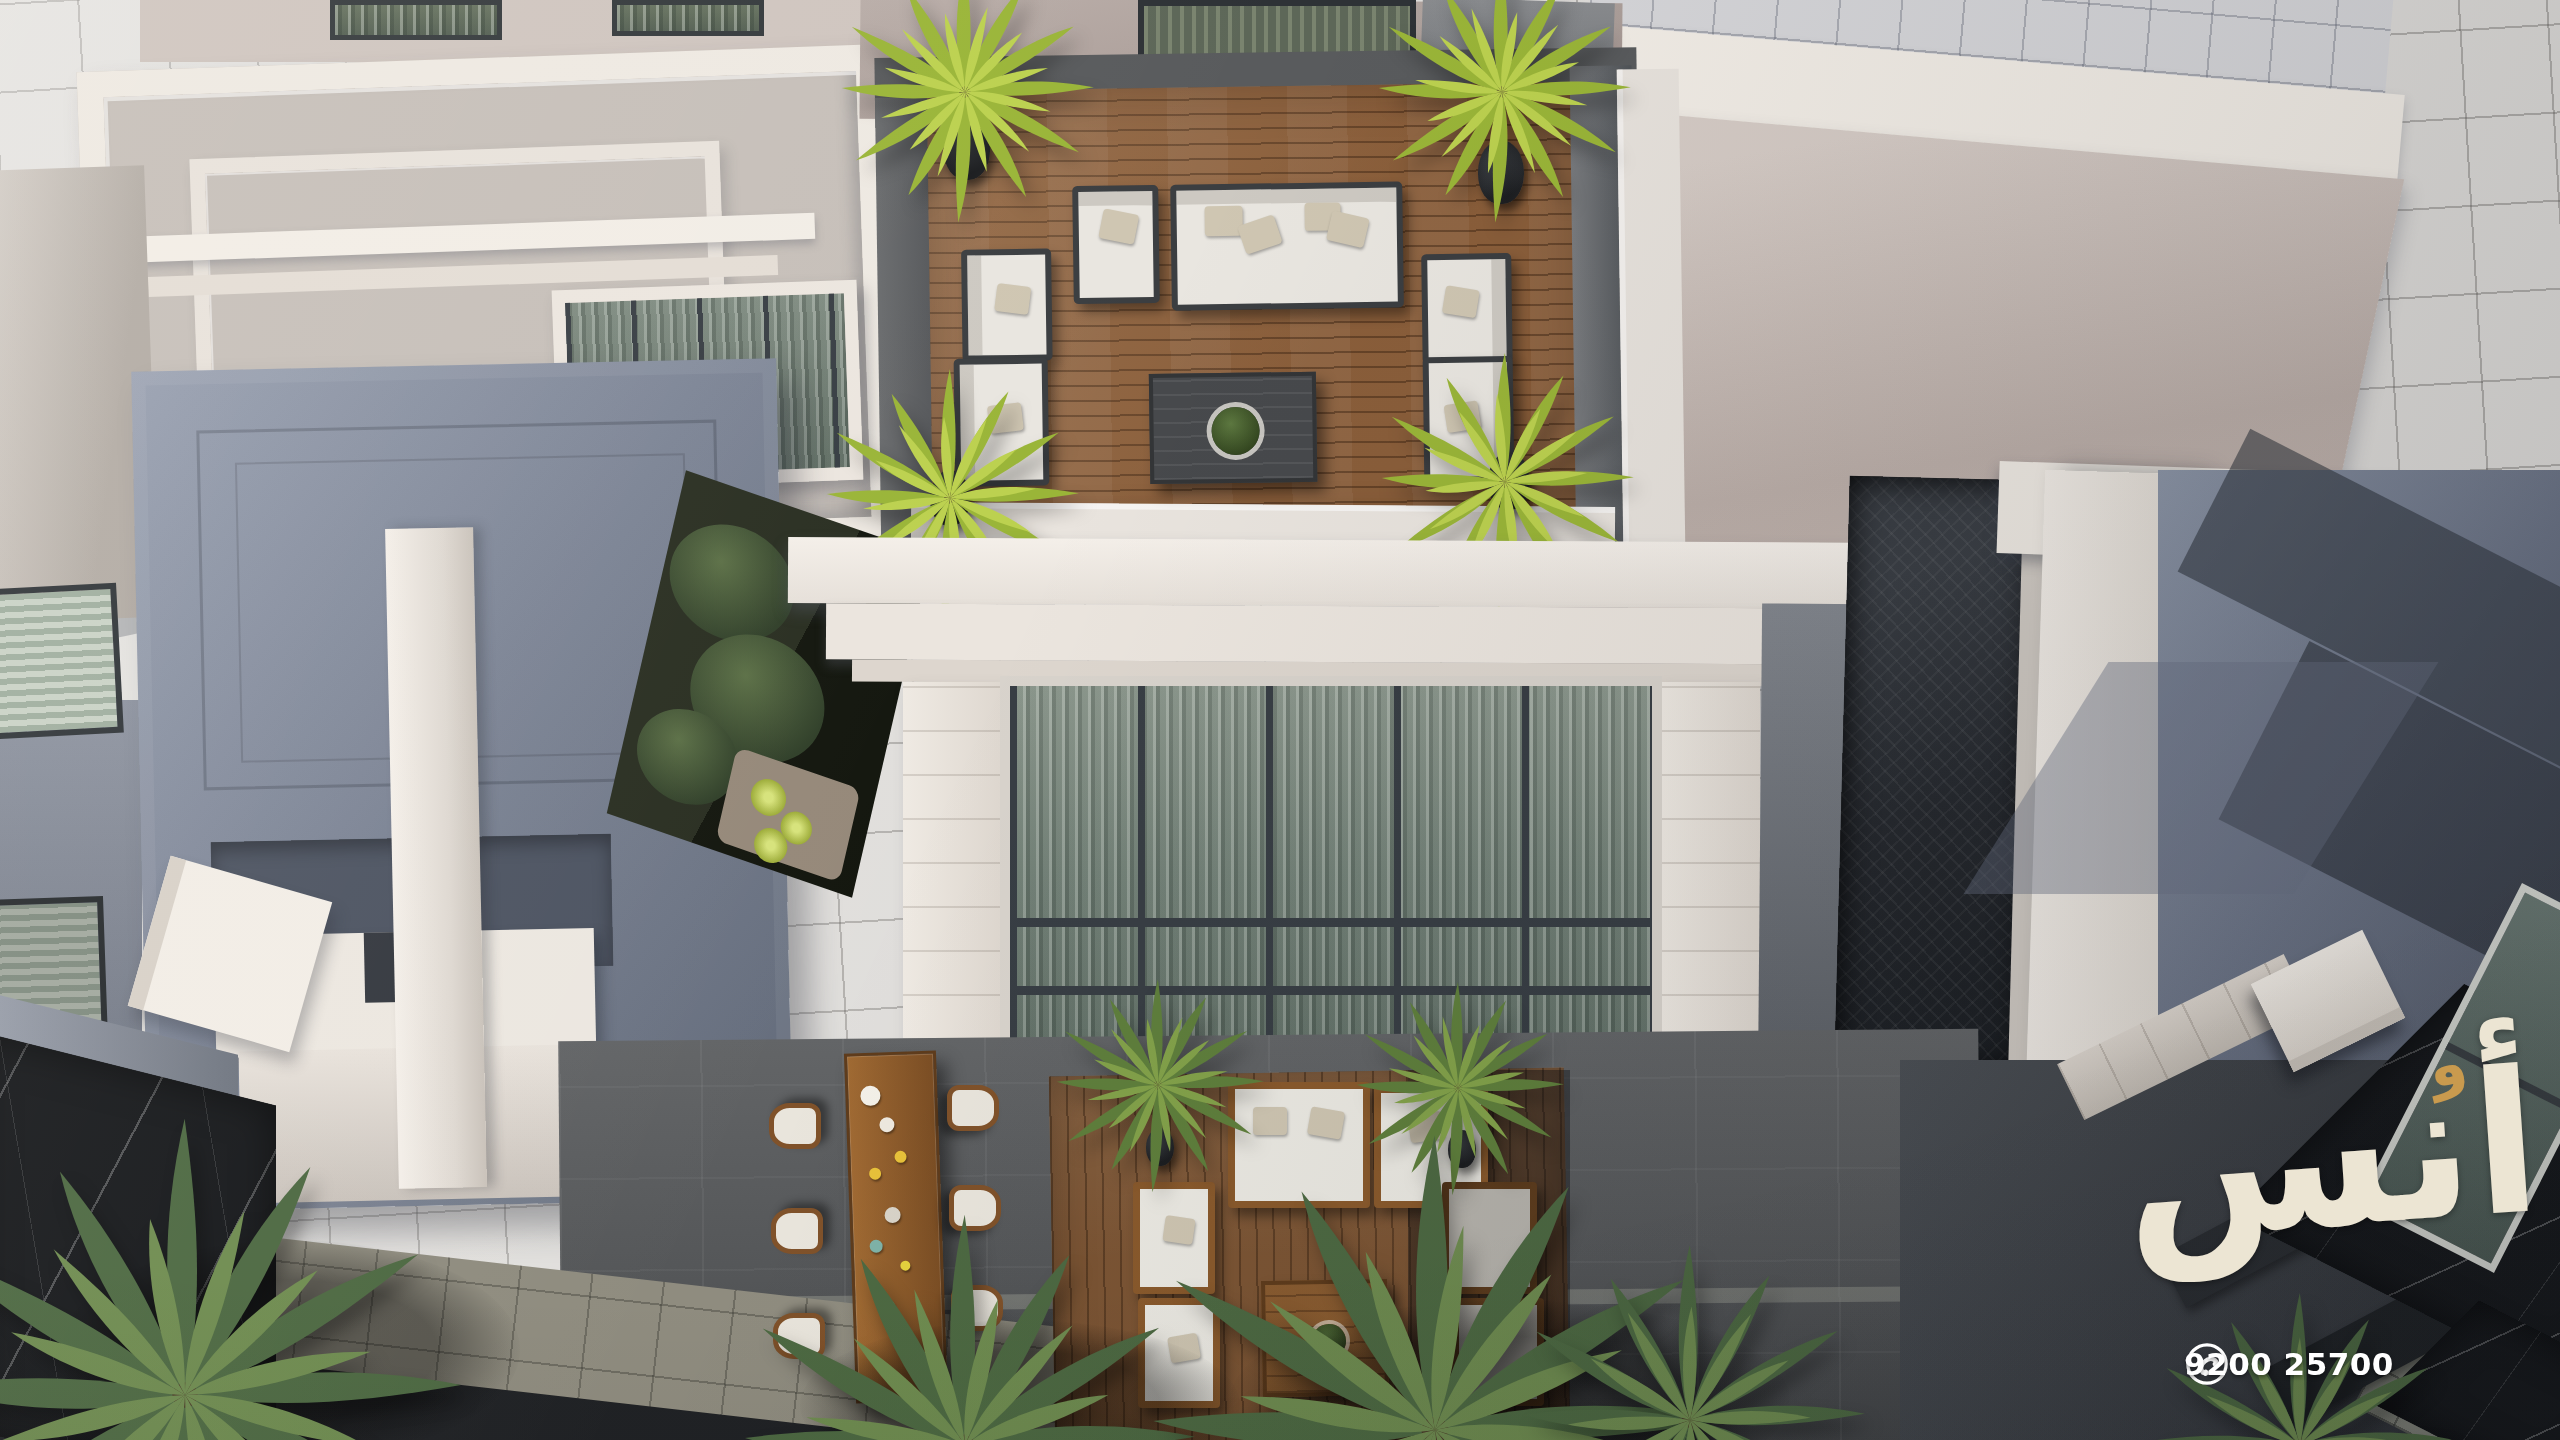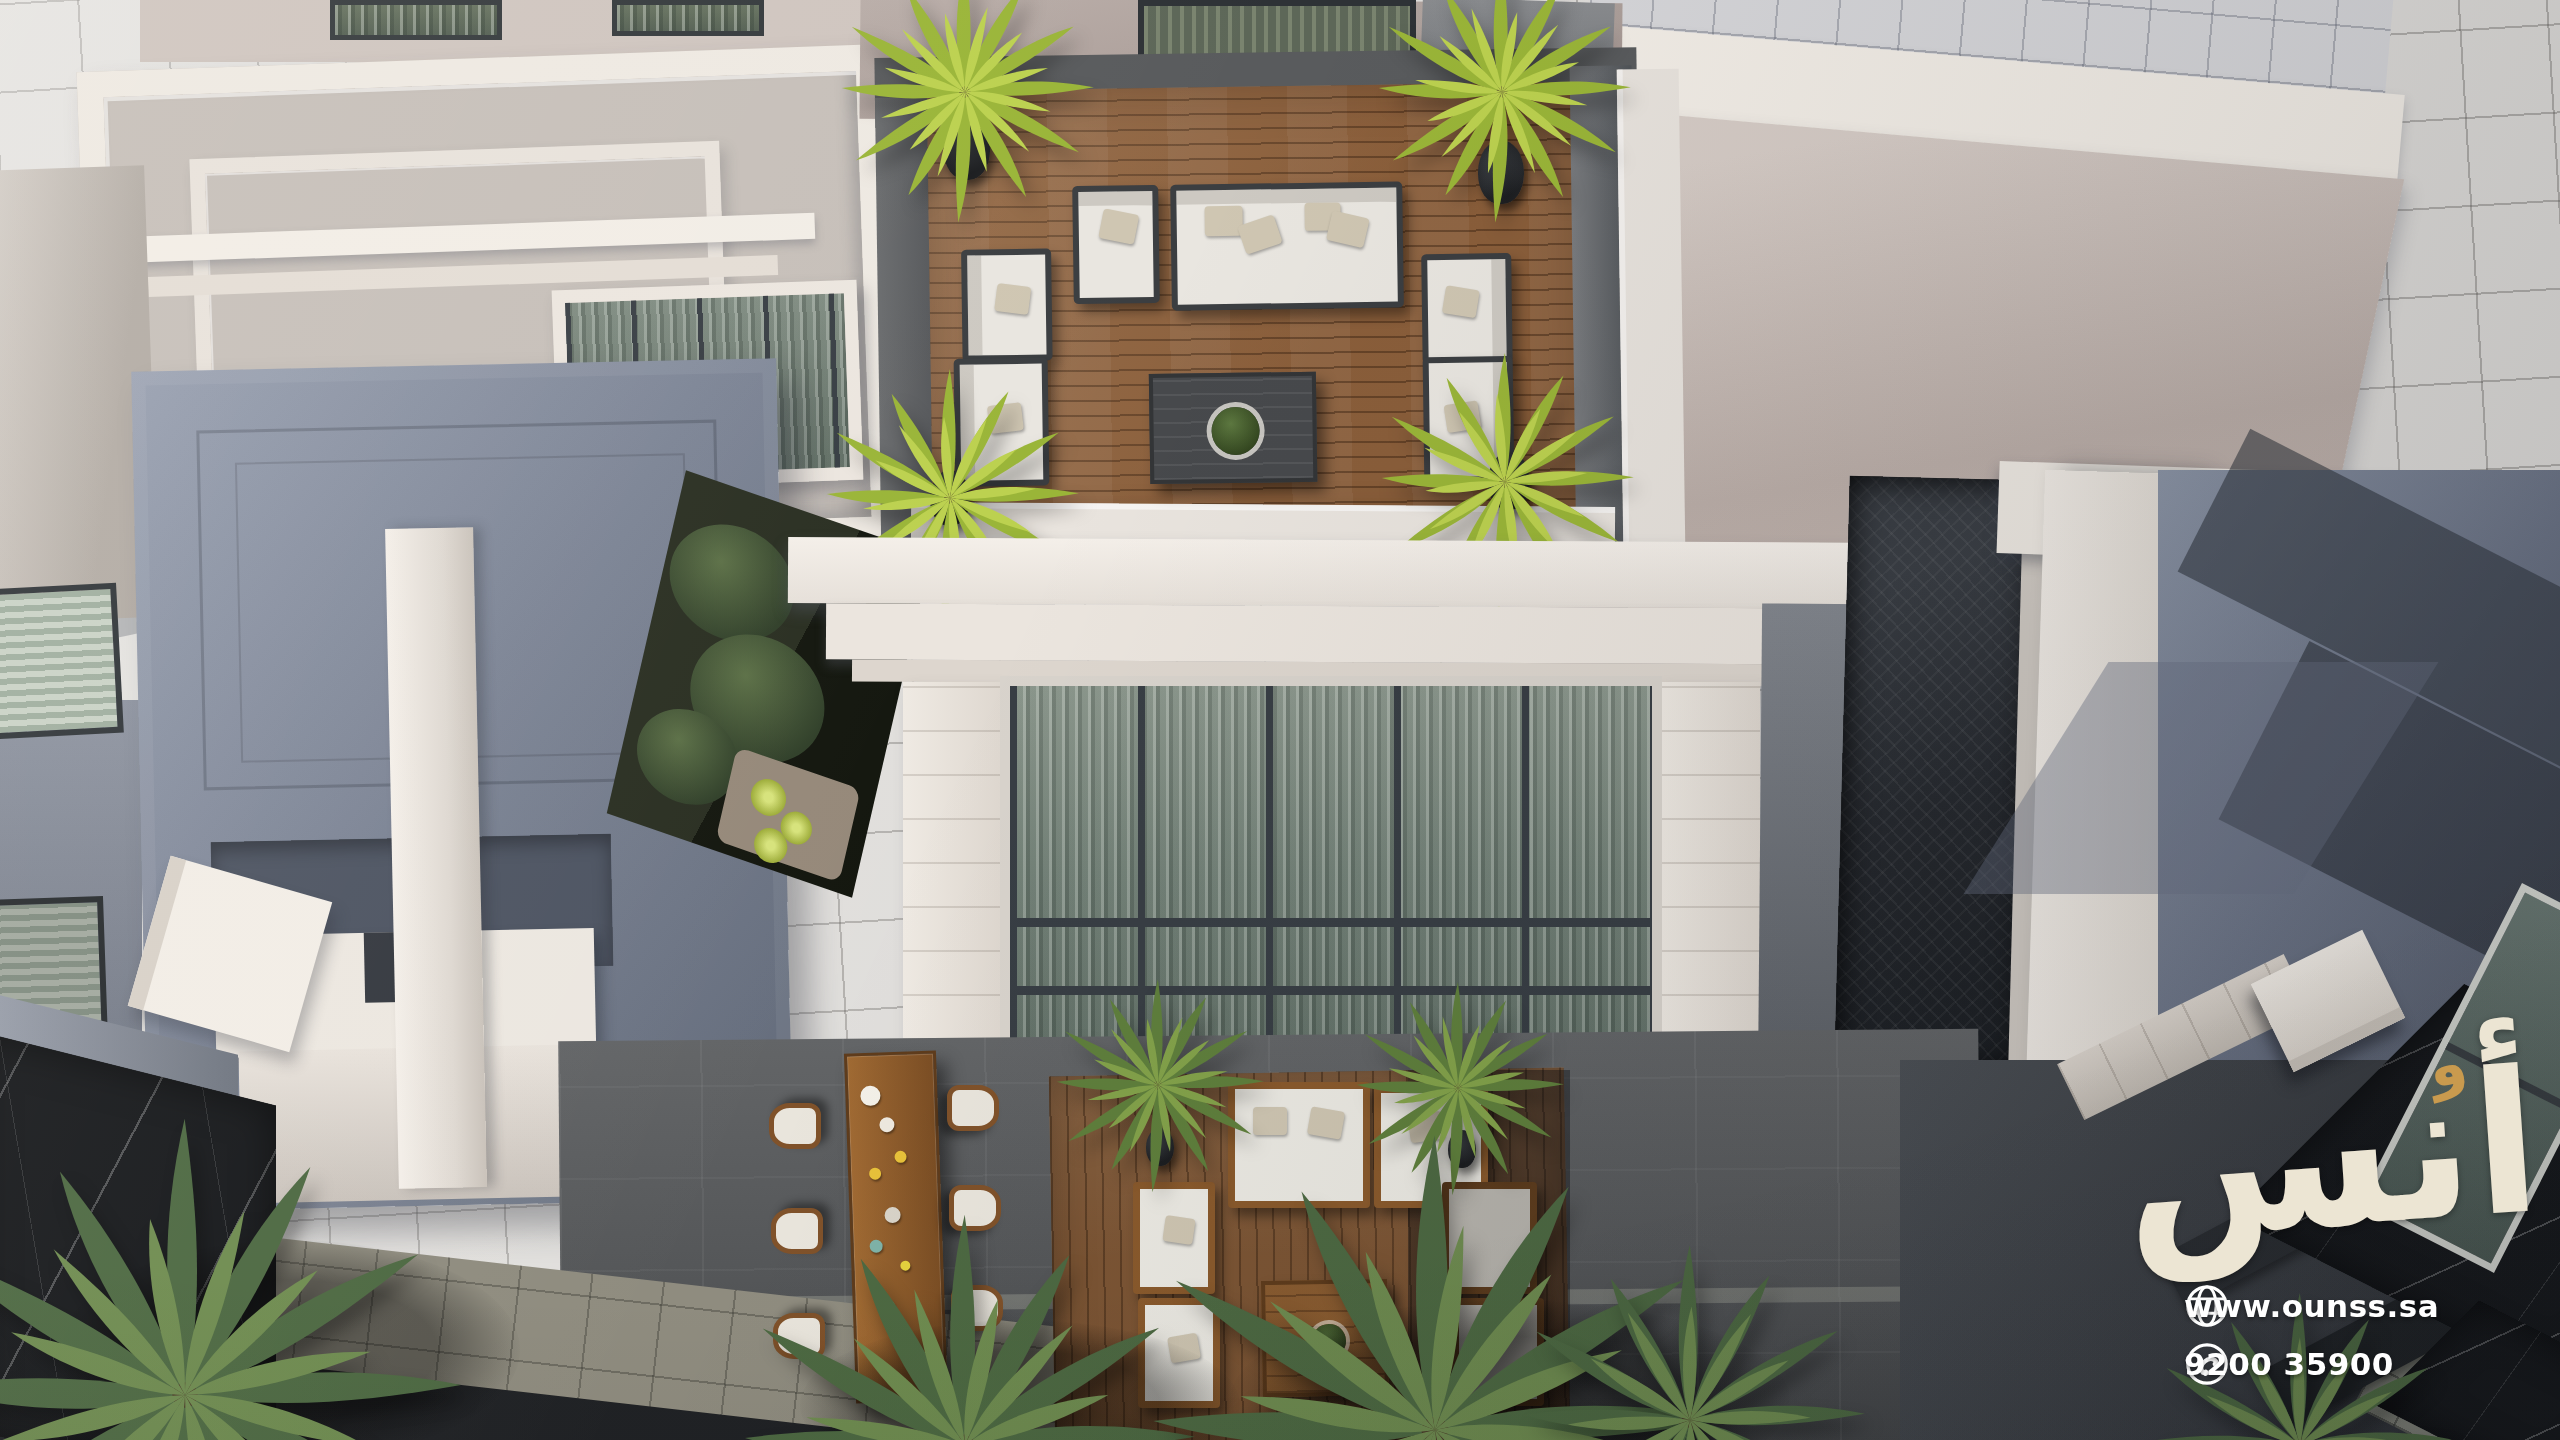--- a/index.html
+++ b/index.html
@@ -519,33 +519,24 @@
   <svg class="palm" style="left:2135px;top:1280px;width:330px;height:330px" viewBox="-150 -150 300 300">
       <use href="#palmG" class="palm-dark"></use>
       <use href="#palmG" transform="rotate(60) scale(.7)" class="palm-light"></use>
     </svg>
 
   <div id="light-overlay"></div>
 
   <div id="watermark">
     <div id="wm-logo">أنس</div>
     <div id="wm-damma">و</div>
-    <div id="wm-row-web" class="wm-row">
-      <svg class="wm-ico" viewBox="0 0 48 48">
-        <circle cx="24" cy="24" r="20" fill="none" stroke="#fff" stroke-width="3.4"></circle>
-        <ellipse cx="24" cy="24" rx="9.5" ry="20" fill="none" stroke="#fff" stroke-width="3"></ellipse>
-        <line x1="5.5" y1="16.5" x2="42.5" y2="16.5" stroke="#fff" stroke-width="3"></line>
-        <line x1="5.5" y1="31.5" x2="42.5" y2="31.5" stroke="#fff" stroke-width="3"></line>
-      </svg>
-      <span class="wm-txt">www.ounss.sa</span>
-    </div>
     <div id="wm-row-phone" class="wm-row">
       <svg class="wm-ico" viewBox="0 0 48 48">
         <circle cx="24" cy="24" r="20" fill="none" stroke="#fff" stroke-width="3.4"></circle>
         <path d="M15 28 C15 18 33 18 33 28" fill="none" stroke="#fff" stroke-width="4.6" stroke-linecap="round" transform="rotate(-40 24 24)"></path>
         <circle cx="17" cy="30" r="3.2" fill="#fff" transform="rotate(-40 24 24)"></circle>
         <circle cx="31" cy="30" r="3.2" fill="#fff" transform="rotate(-40 24 24)"></circle>
       </svg>
-      <span class="wm-txt">9200 35900</span>
+      <span class="wm-txt">9200 25700</span>
     </div>
   </div>
 
 </div>
 
 </body></html>

